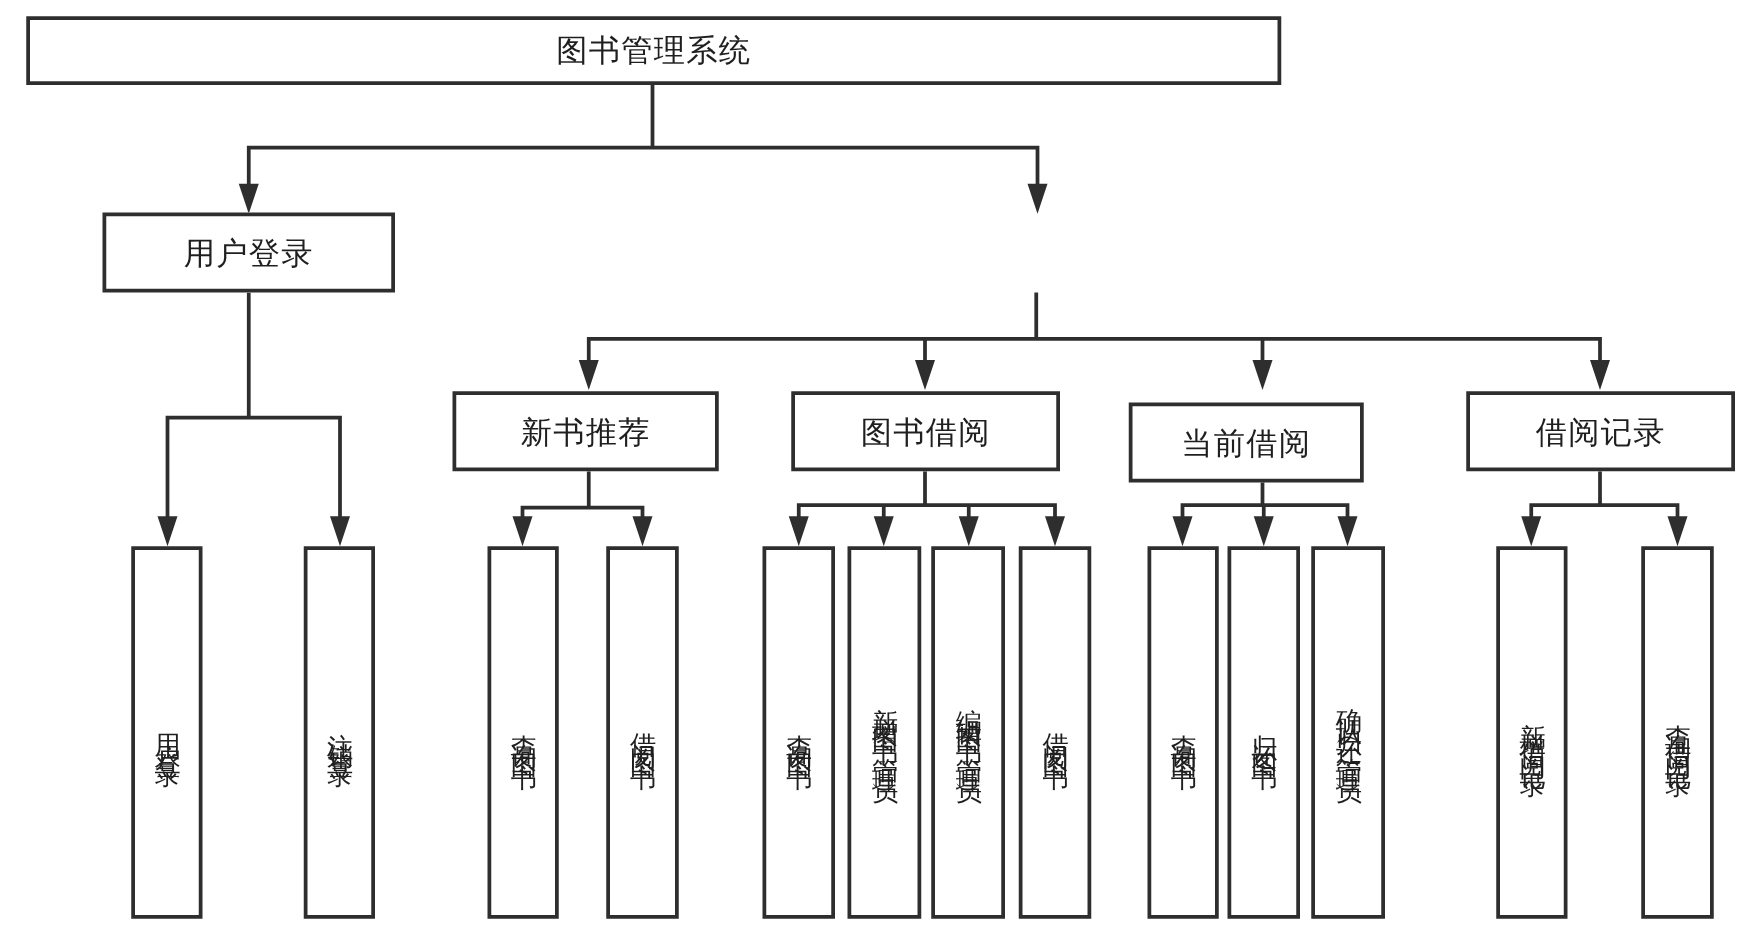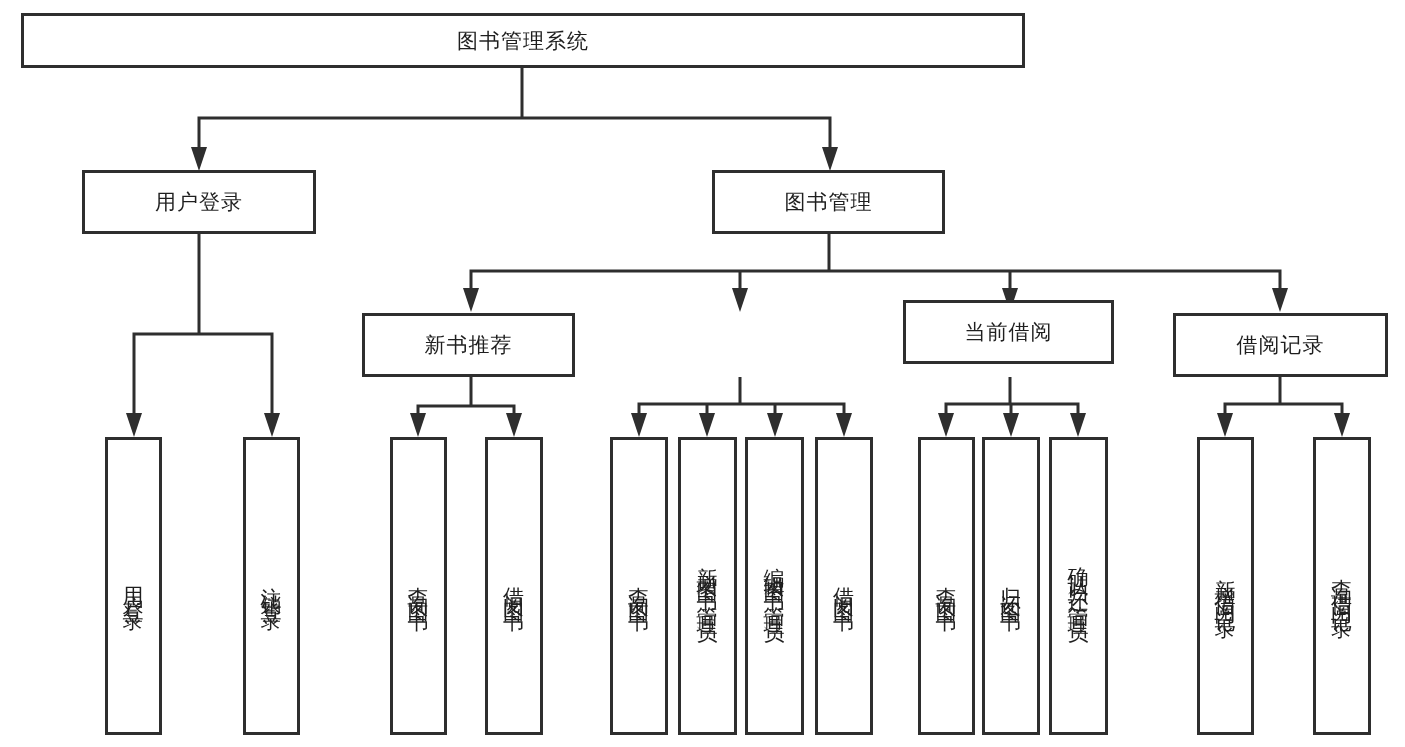--- a/index.html
+++ b/index.html
@@ -17,21 +17,21 @@
   svg.connectors{position:absolute;left:0;top:0;z-index:1;}
   svg.connectors .shafts{stroke:var(--line);stroke-width:3;fill:none;}
   svg.connectors .heads{fill:var(--line);stroke:none;}
   .node{
     position:absolute;box-sizing:border-box;background:#fff;
     border:3px solid var(--line);
     display:flex;align-items:center;justify-content:center;
     z-index:2;color:var(--text);
   }
   .h-node .lbl{
-    font-size:21px;letter-spacing:1px;white-space:nowrap;color:var(--text);
+    font-size:25px;letter-spacing:1px;white-space:nowrap;color:var(--text);
   }
   .v-node{top:437px;height:298px;}
   .v-node .lbl{
     writing-mode:vertical-rl;
     text-orientation:mixed;
     font-size:21px;
     letter-spacing:8px;
     line-height:1;
     color:var(--text);
   }
@@ -87,28 +87,28 @@
     </g>
   </svg>
 
   <div class="node h-node" style="left:21px;top:13px;width:1004px;height:55px">
     <span class="lbl">图书管理系统</span>
   </div>
 
   <div class="node h-node" style="left:82px;top:170px;width:234px;height:64px">
     <span class="lbl">用户登录</span>
   </div>
-  <div class="node h-node" style="left:712px;top:170px;width:233px;height:64px">
-    <span class="lbl">图书管理</span>
-  </div>
 
   <div class="node h-node" style="left:362px;top:313px;width:213px;height:64px">
     <span class="lbl">新书推荐</span>
   </div>
-  <div class="node h-node" style="left:903px;top:300px;width:211px;height:64px">
+  <div class="node h-node" style="left:633px;top:313px;width:215px;height:64px">
+    <span class="lbl">图书借阅</span>
+  </div>
+  <div class="node h-node" style="left:903px;top:322px;width:188px;height:64px">
     <span class="lbl">当前借阅</span>
   </div>
   <div class="node h-node" style="left:1173px;top:313px;width:215px;height:64px">
     <span class="lbl">借阅记录</span>
   </div>
 
   <div class="node v-node" style="left:105px;width:57px">
     <span class="lbl">用户登录</span>
   </div>
   <div class="node v-node" style="left:243px;width:57px">

